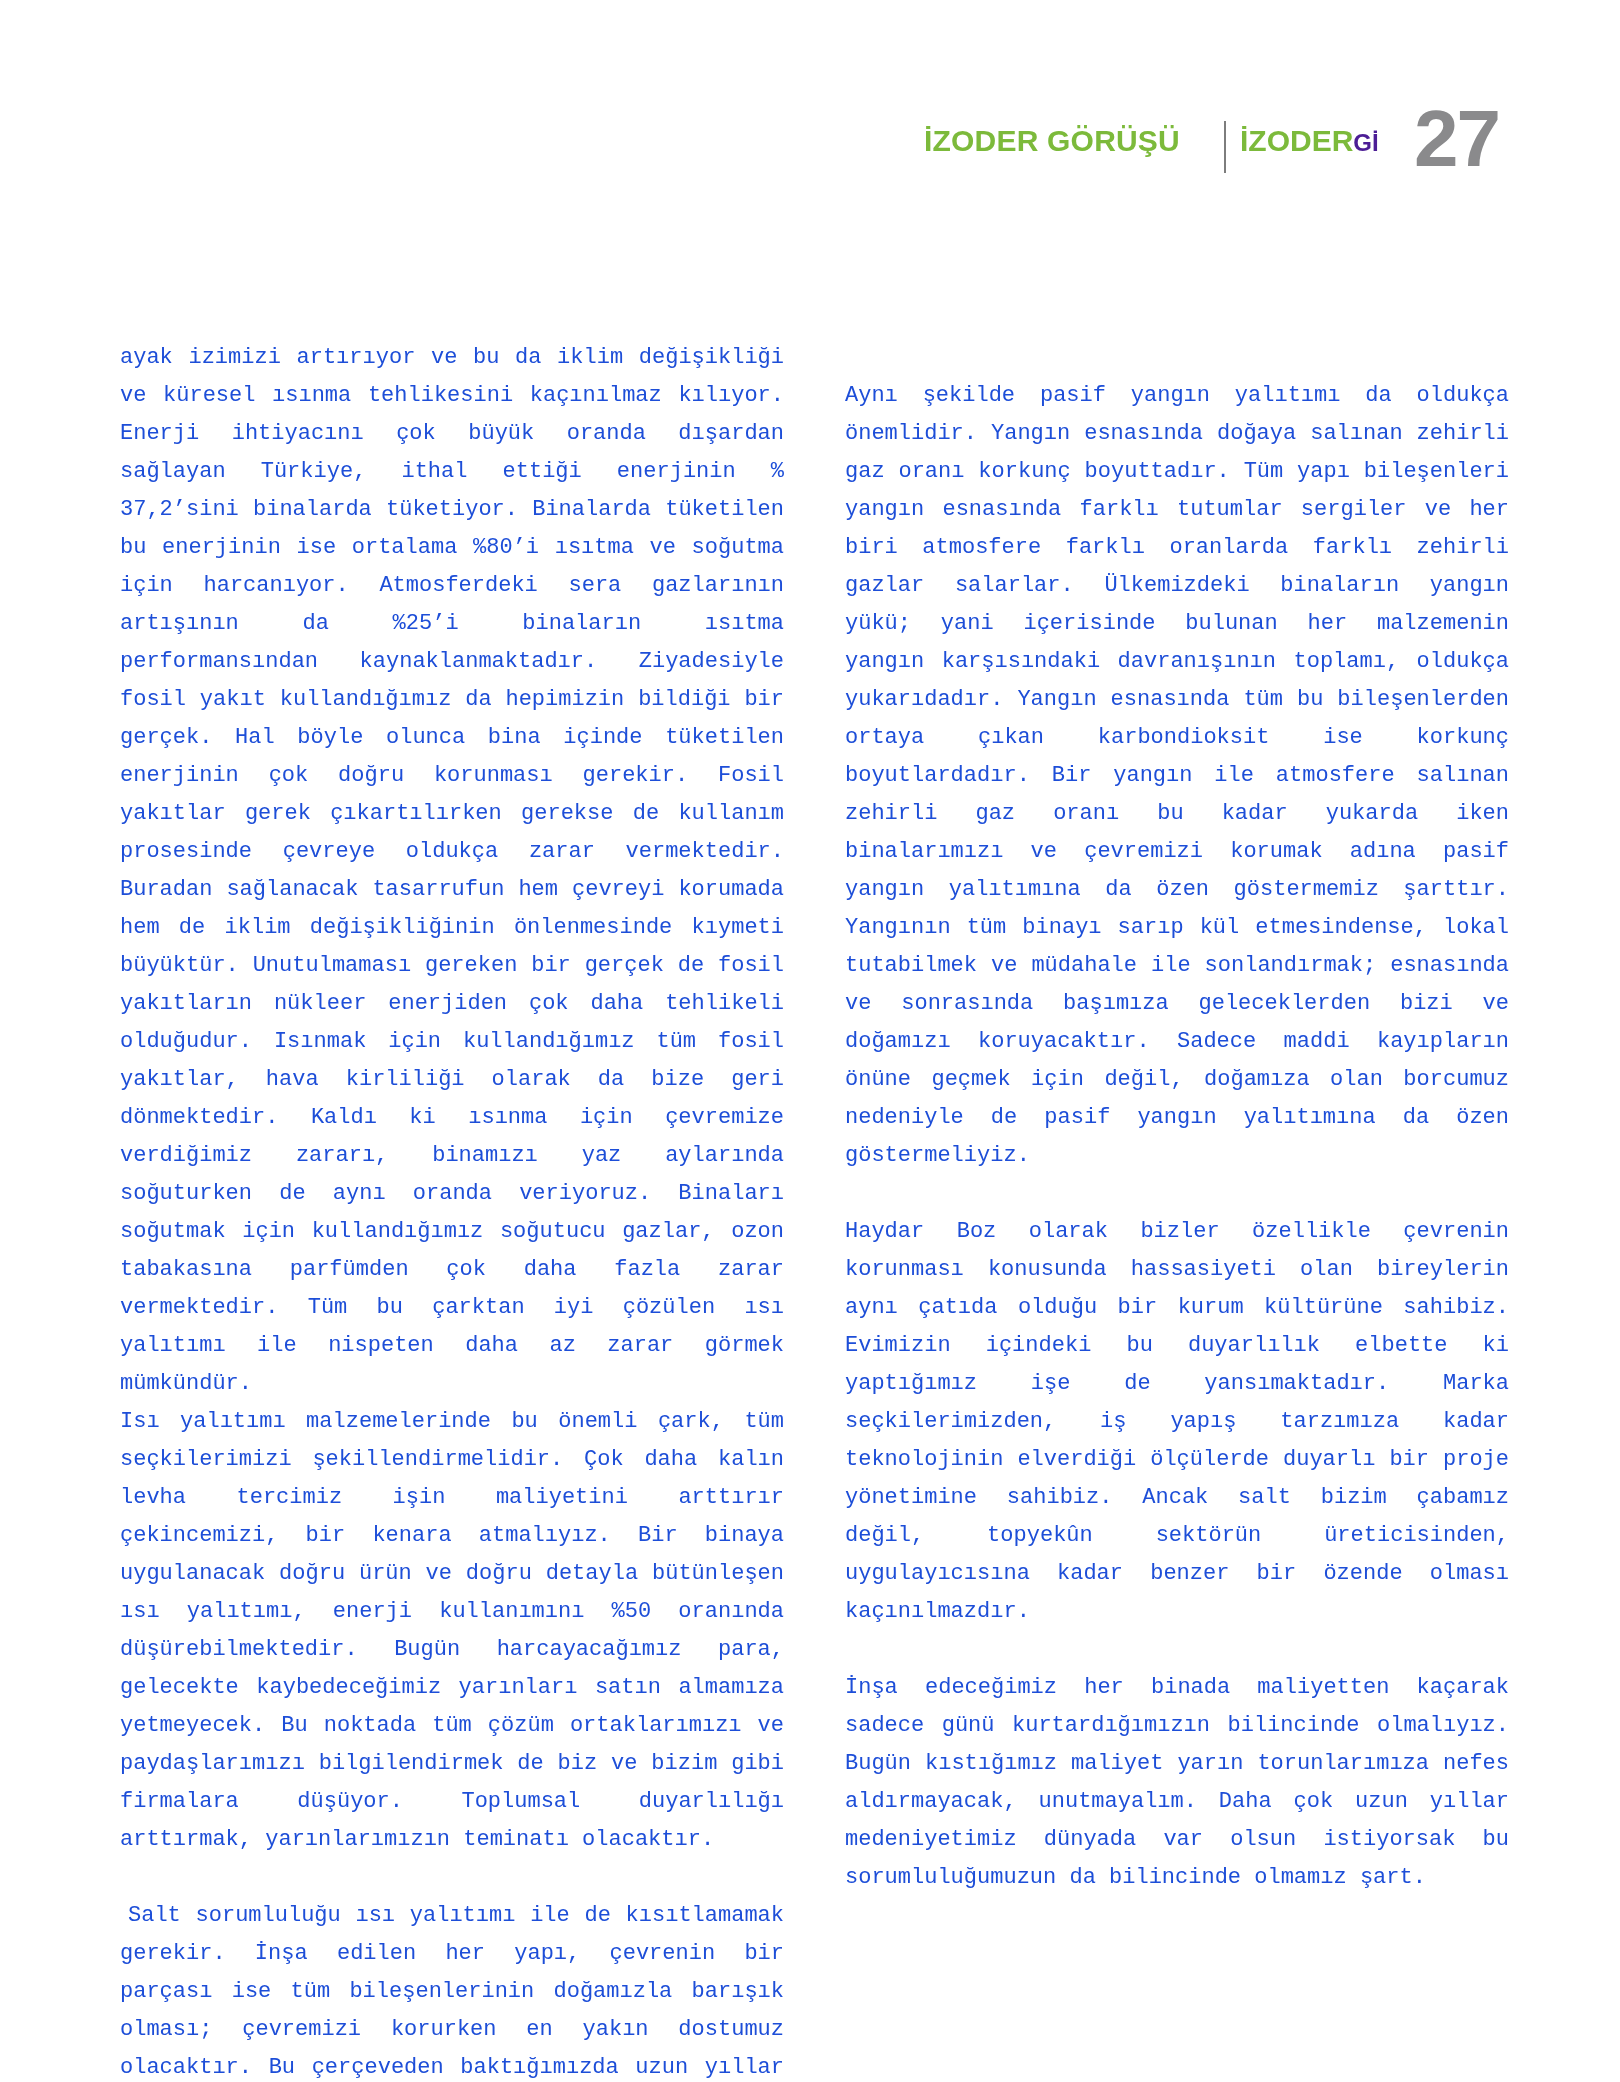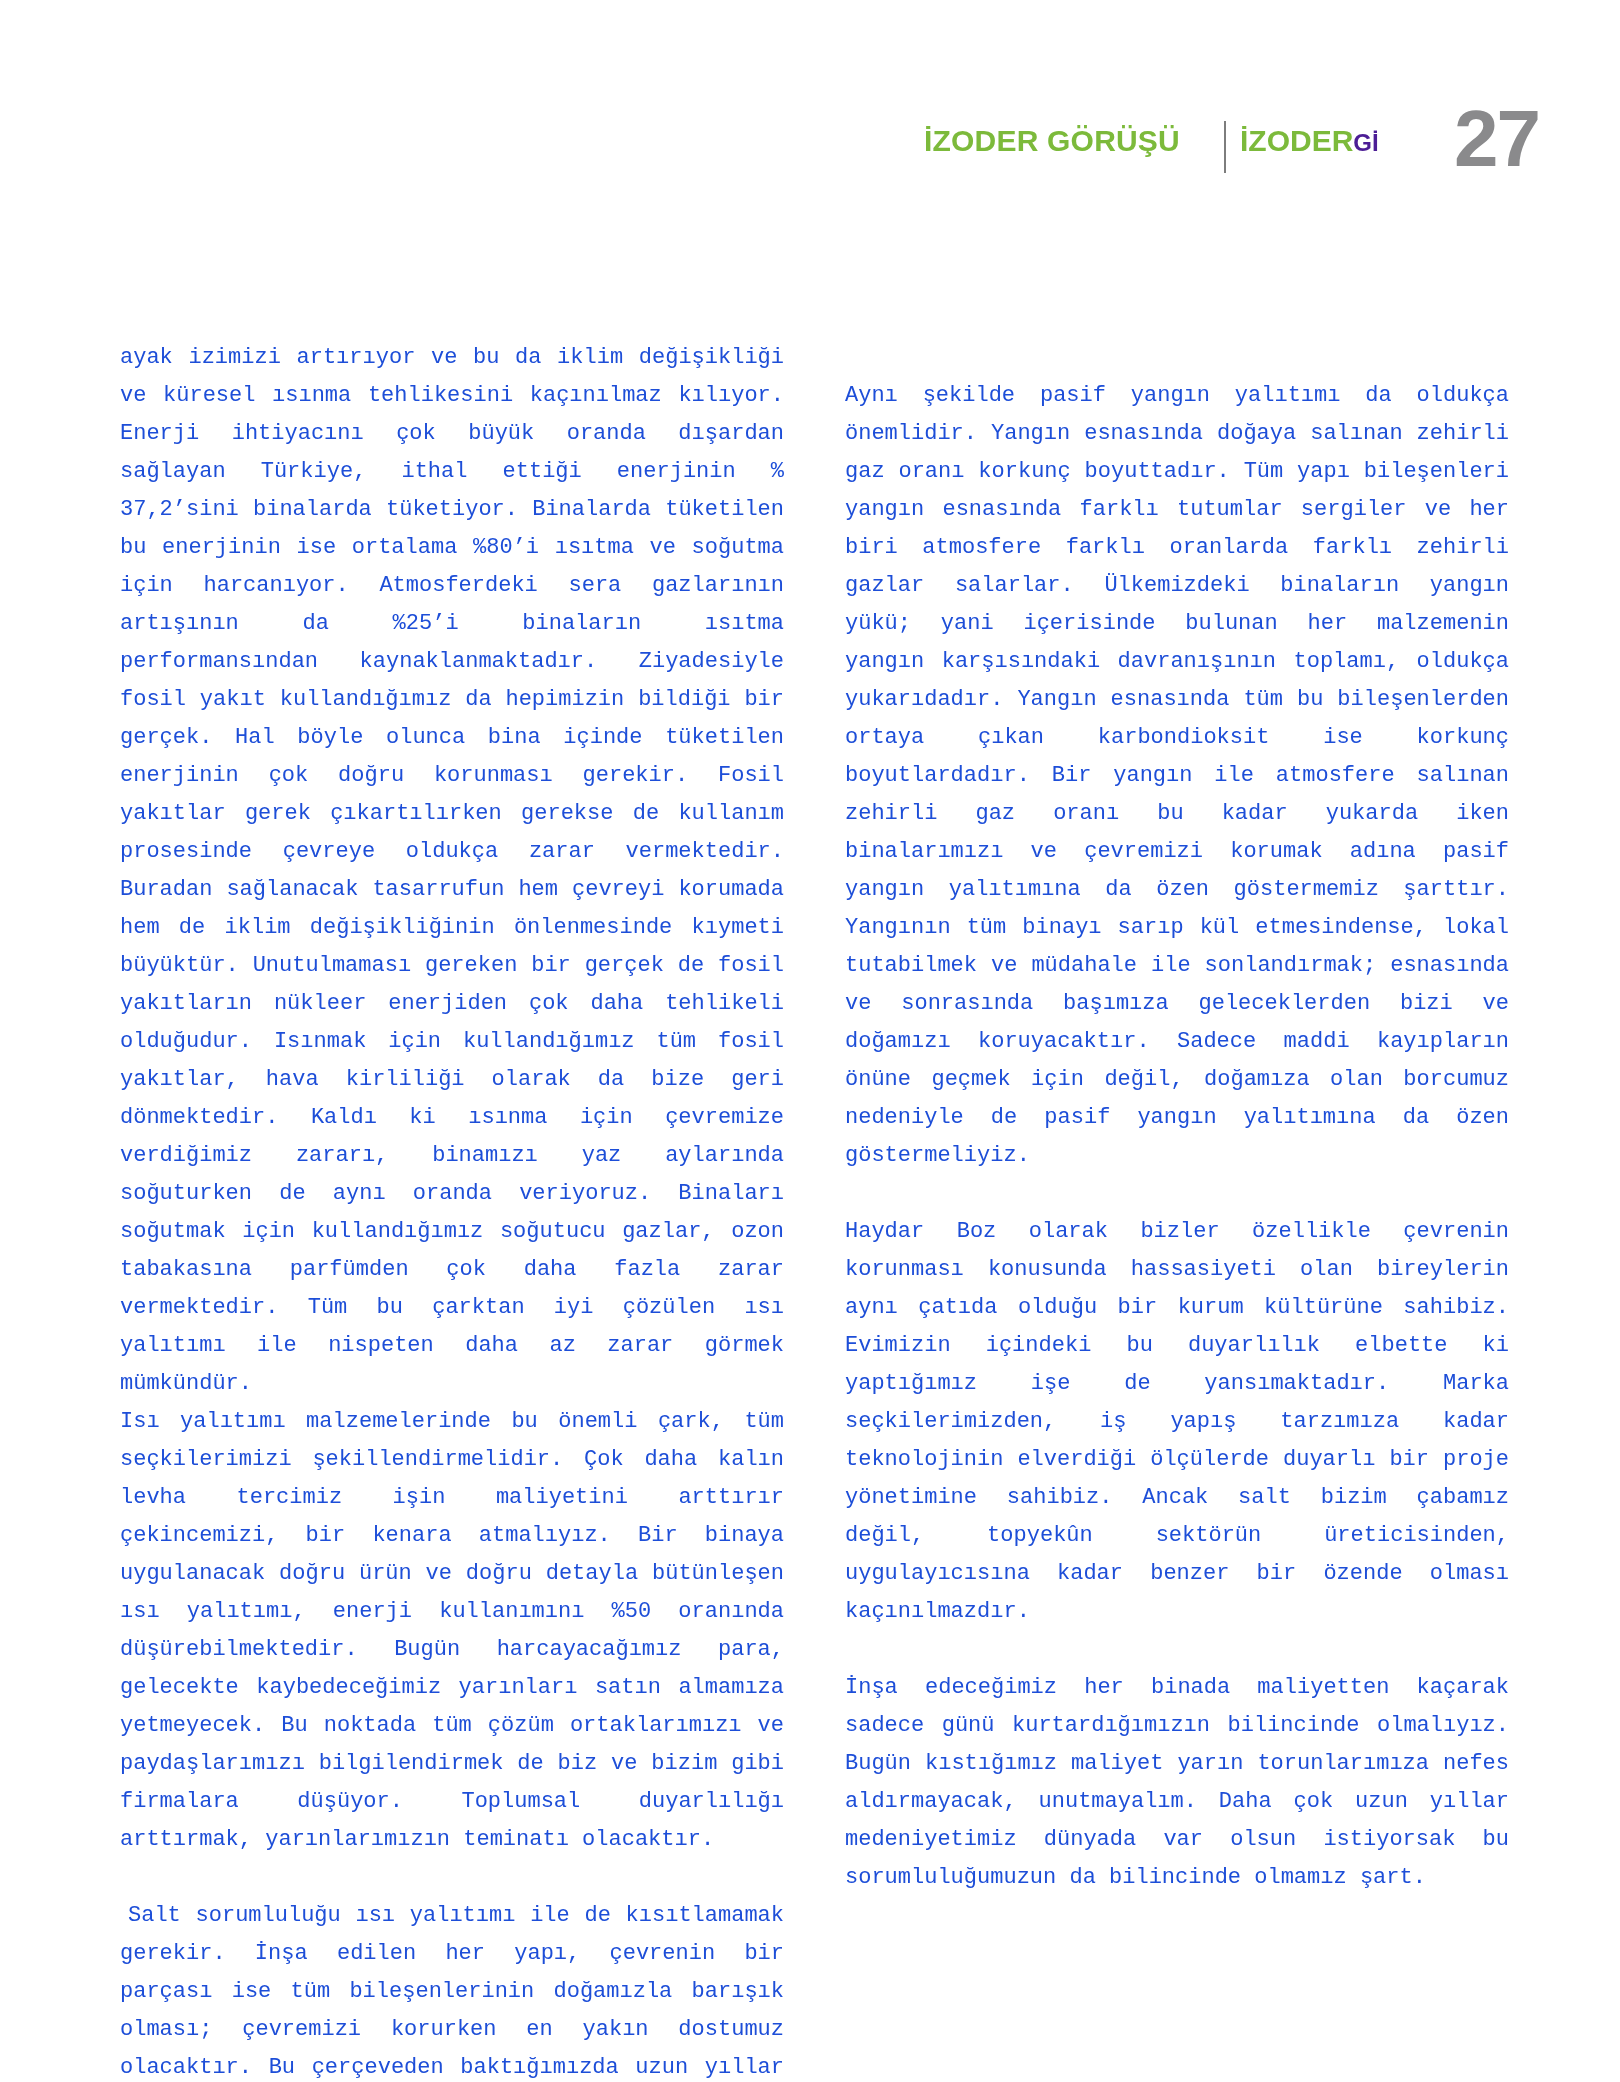--- a/index.html
+++ b/index.html
@@ -18,21 +18,21 @@
   .brand {
     position: absolute; left: 1240px; top: 124px;
     font-family: "Liberation Sans", sans-serif; font-weight: bold;
     font-size: 30px; white-space: nowrap;
   }
   .brand .green { color: #7cba3b; text-align: right; }
   .brand .gray { color: #4c1d95; font-size: 24px; }
   .page-number {
     position: absolute; left: 1414px; top: 99px;
     font-family: "Liberation Sans", sans-serif; font-weight: bold;
-    font-size: 80px; color: #8a8a8c; letter-spacing: -2px; line-height: 1; margin-left: 40px;
+    font-size: 80px; color: #8a8a8c; letter-spacing: -2px; line-height: 1;
   }
   .column {
     position: absolute; top: 339px;
     font-family: Liberation Mono, monospace;
     font-size: 22px; line-height: 38px; color: #1d4ed8;
     text-align: justify; hyphens: manual;
     font-stretch: condensed;
   }
   .column p { margin: 0; }
   .column .gap { height: 38px; }

